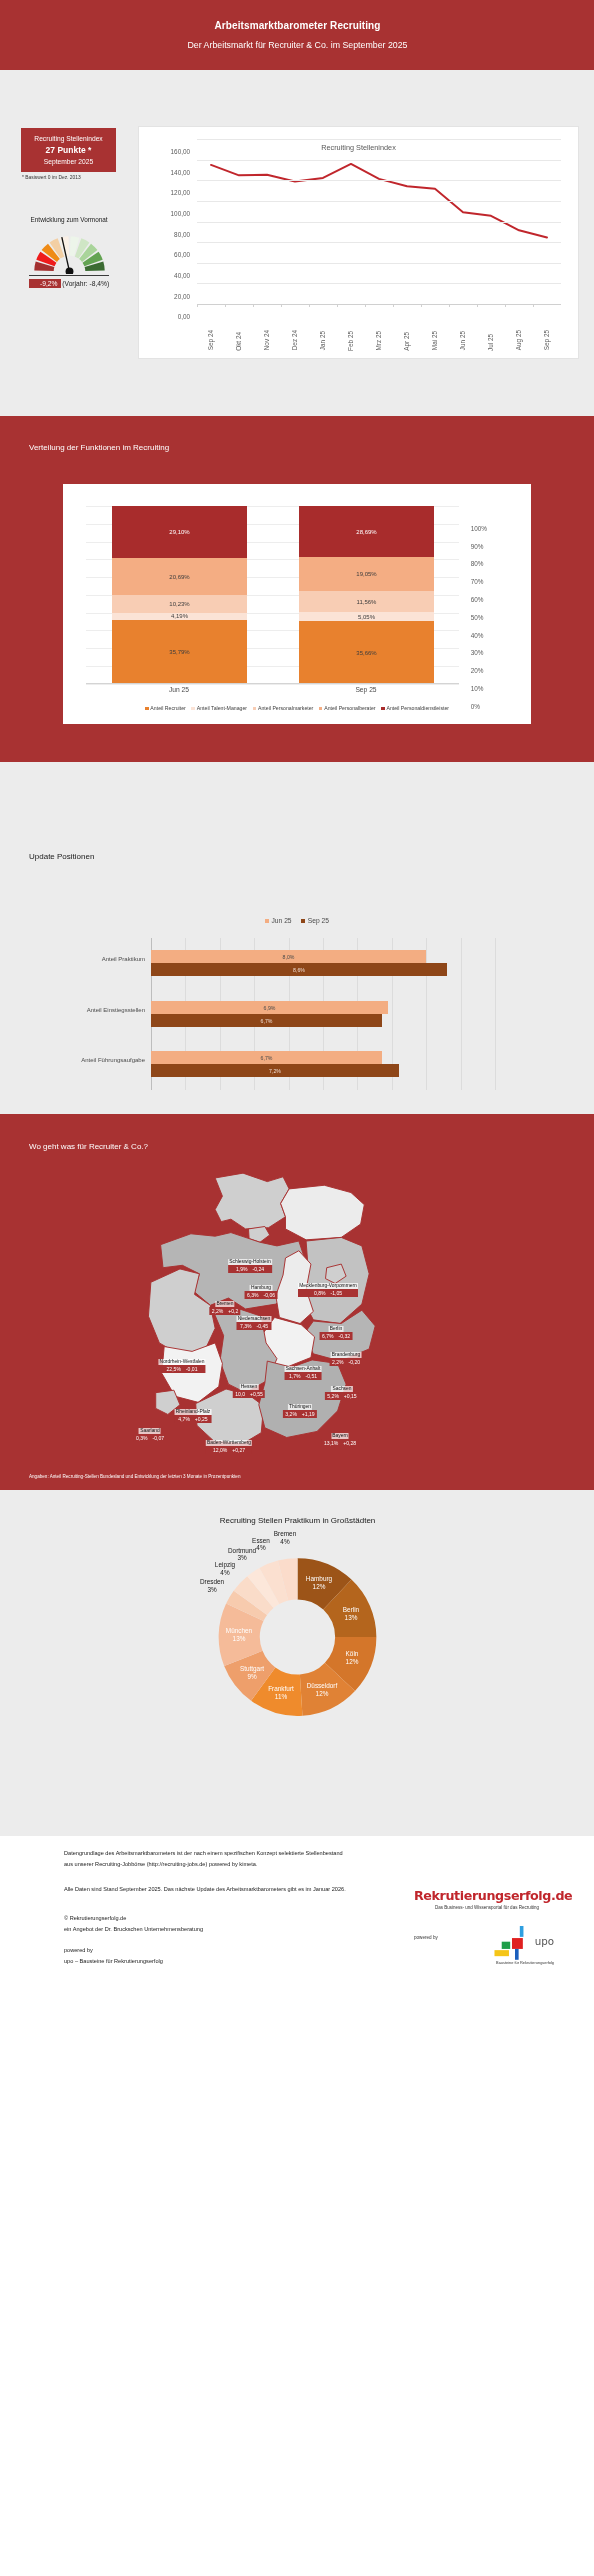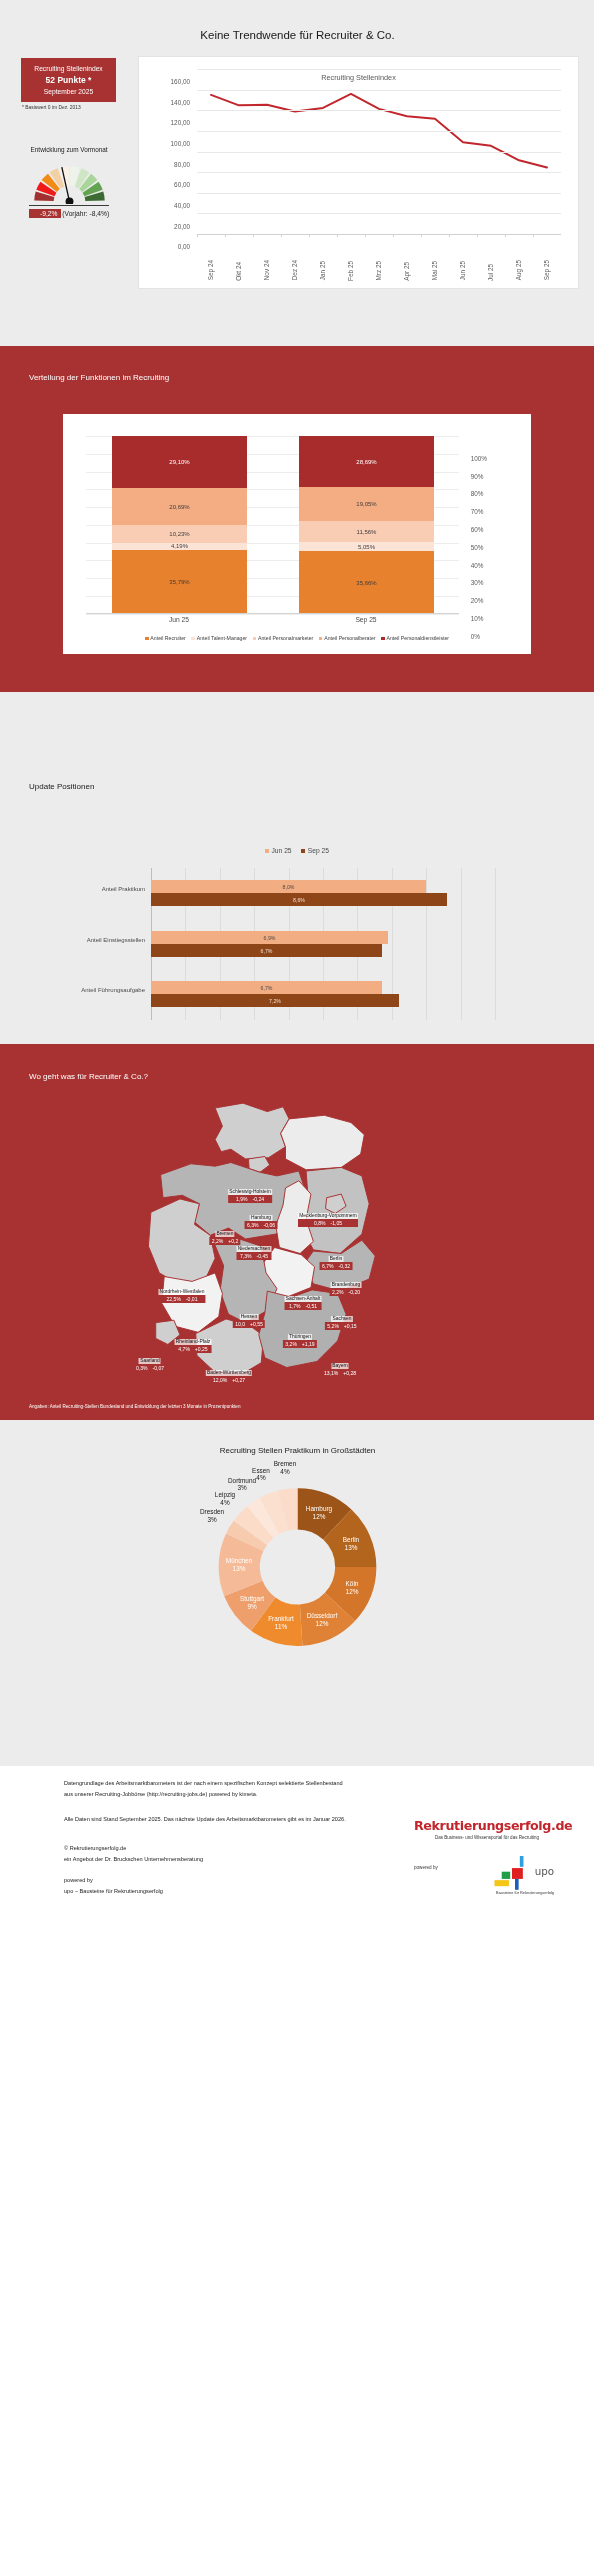--- a/index.html
+++ b/index.html
@@ -151,27 +151,30 @@
   .logo .pb{font-size:4.6px;color:#333;position:absolute;left:0;top:47px;}
   .upo{position:absolute;right:6px;top:38px;width:78px;height:40px;}
   .upo .word{position:absolute;right:0;top:8.5px;font-size:10.3px;color:#555;font-family:"DejaVu Sans",sans-serif;}
   .upo .sub{position:absolute;right:0;top:34px;font-size:3.9px;color:#333;white-space:nowrap;}
 </style>
 </head>
 <body>
 
 <div class="page">
 
+  <div class="band-red header">
+    <h1>Arbeitsmarktbarometer Recruiting</h1>
+    <h2>Der Arbeitsmarkt für Recruiter &amp; Co. im September 2025</h2>
+  </div>
 
   <div class="band-grey sec1">
-    <div class="headline">Keine Trendwende für Recruiter &amp; Co.</div>
 
     <div class="idxbox">
       <div class="l1">Recruiting Stellenindex</div>
-      <div class="l2">52 Punkte *</div>
+      <div class="l2">27 Punkte *</div>
       <div class="l3">September 2025</div>
     </div>
     <div class="idxnote">* Basiswert 0 im Dez. 2013</div>
 
     <div class="gaugewrap">
       <div class="gaugetitle">Entwicklung zum Vormonat</div>
       <div class="gauge">
         <svg width="79" height="45" viewBox="0 0 130 74">
           <g id="gauge-segments">
               <path d="M7.02261332765945,68.38054495403304 A58,58 0 0 1 9.35978947667666,53.62419550311317 L40.057836661958504,62.659122122085215 A26,26 0 0 0 39.010137008950785,69.27403739318723 Z" fill="#a33030"></path>

